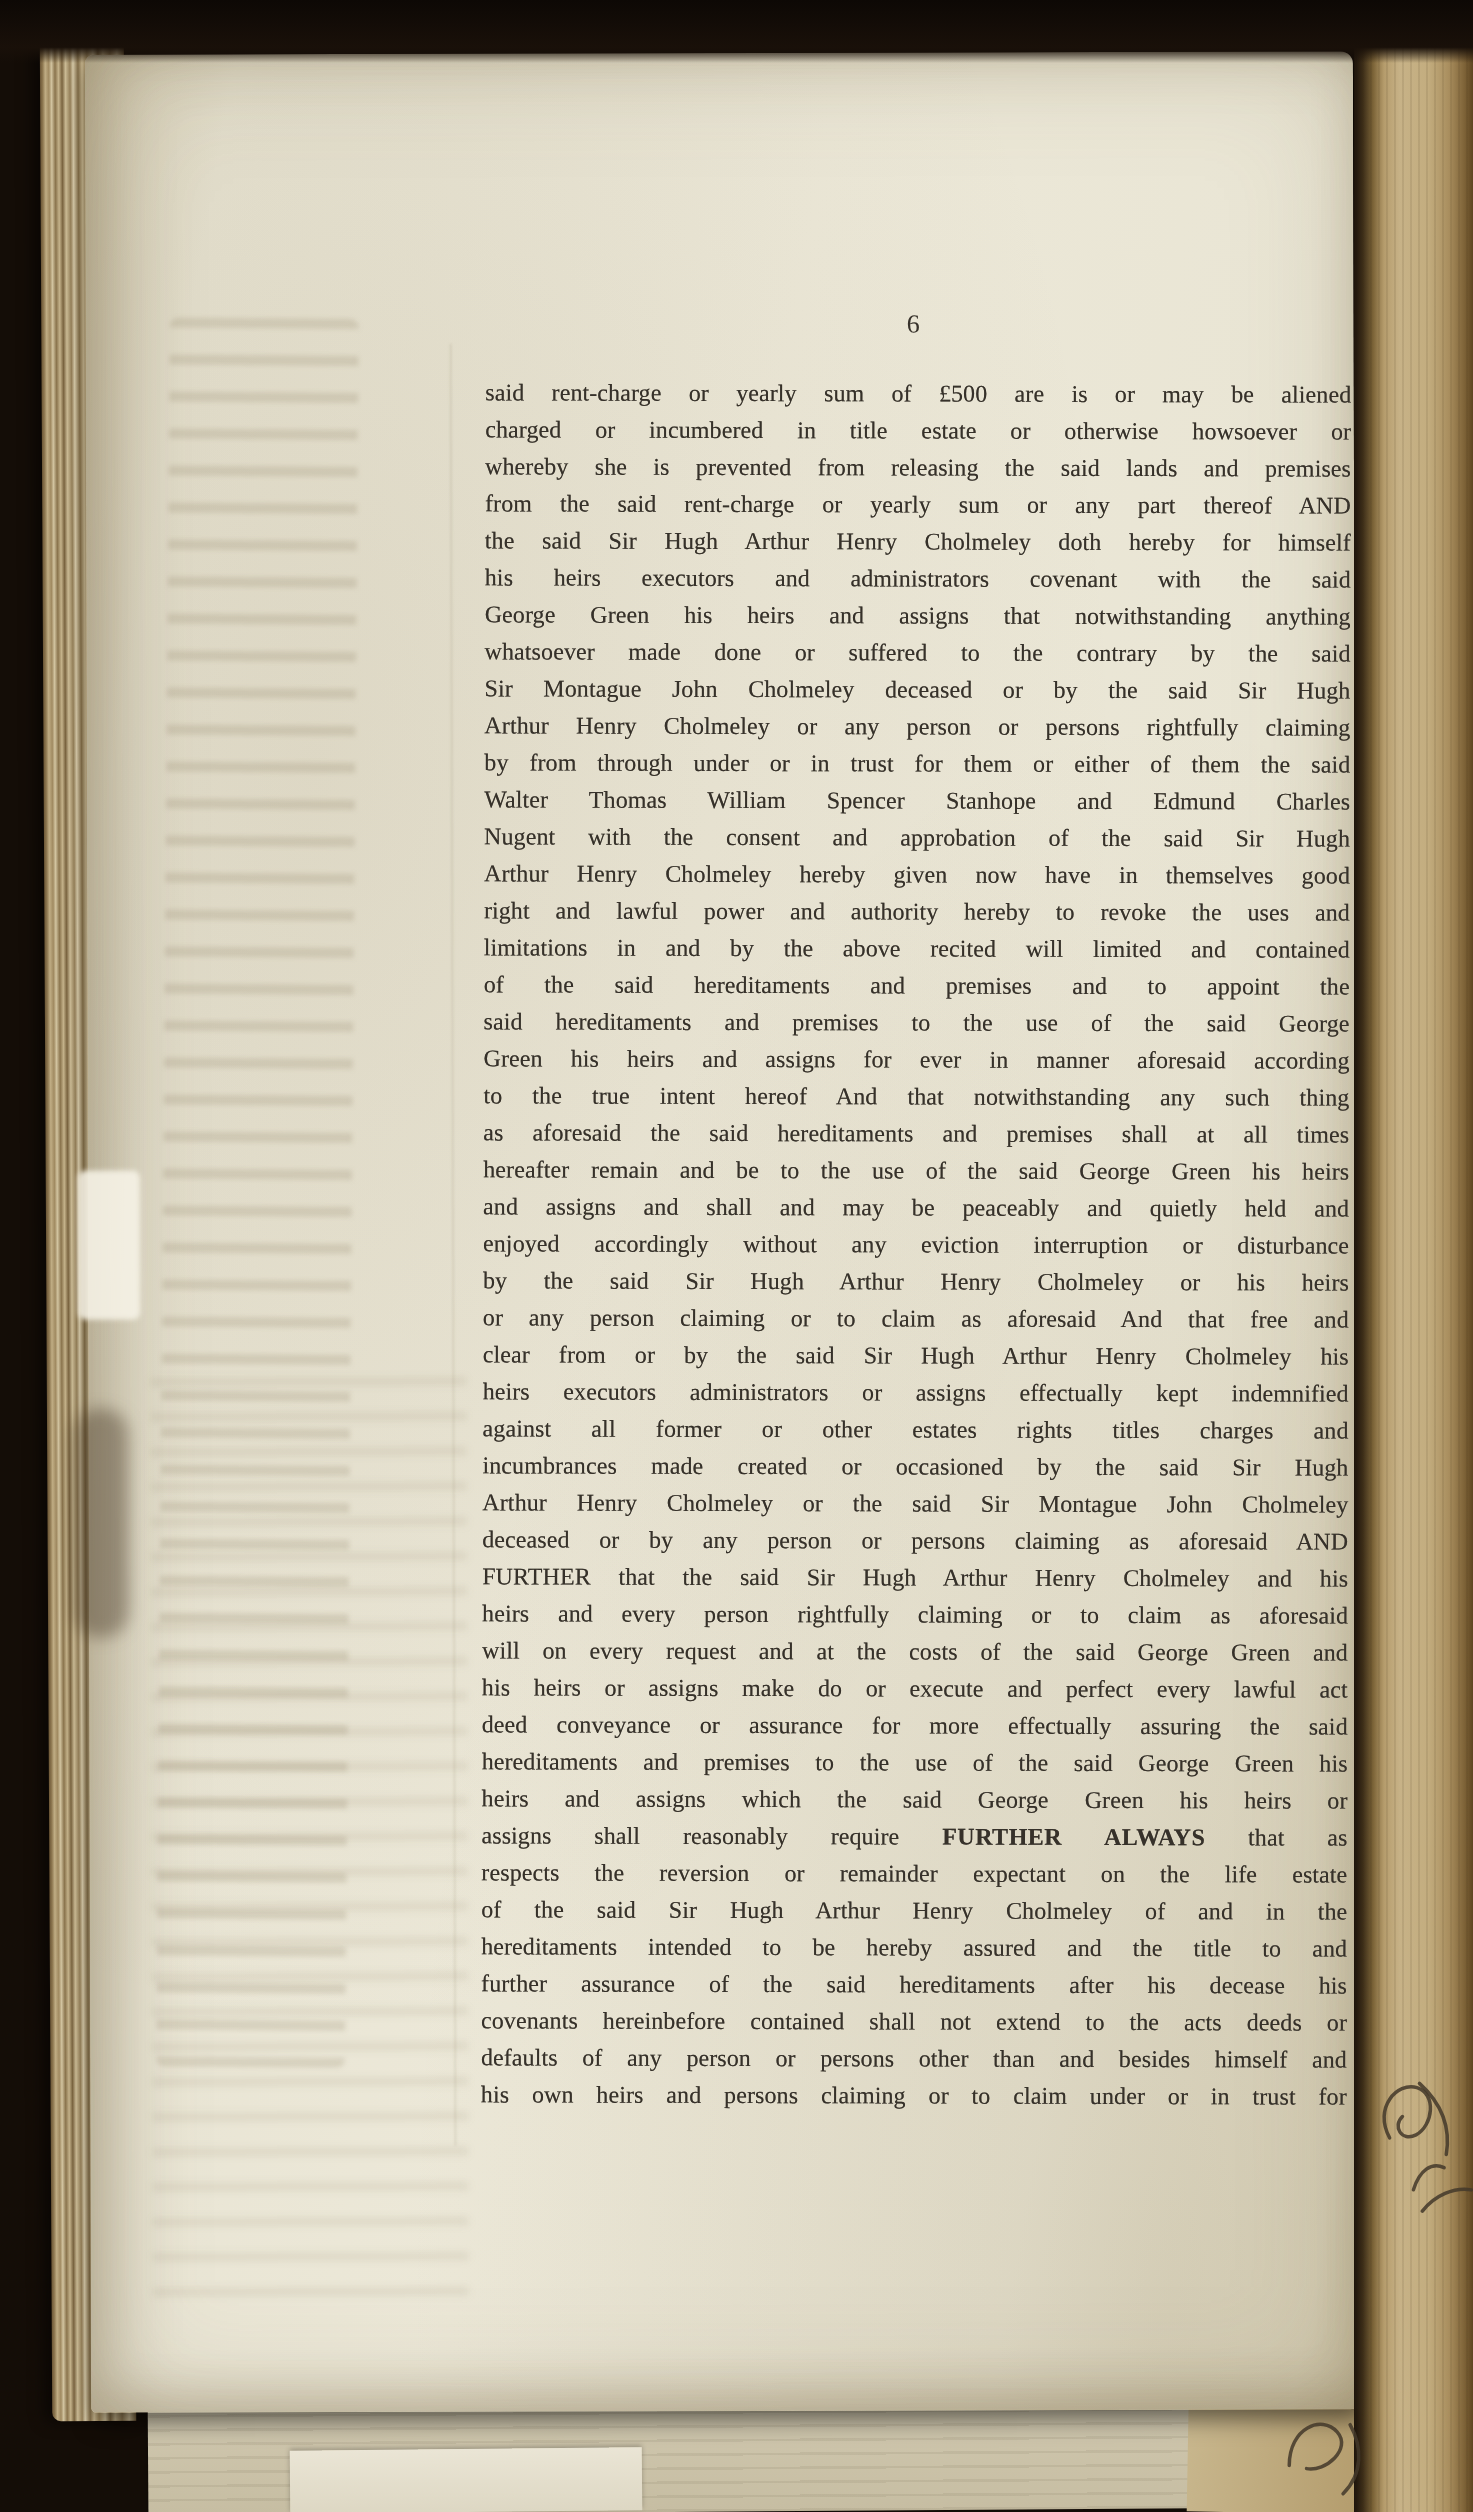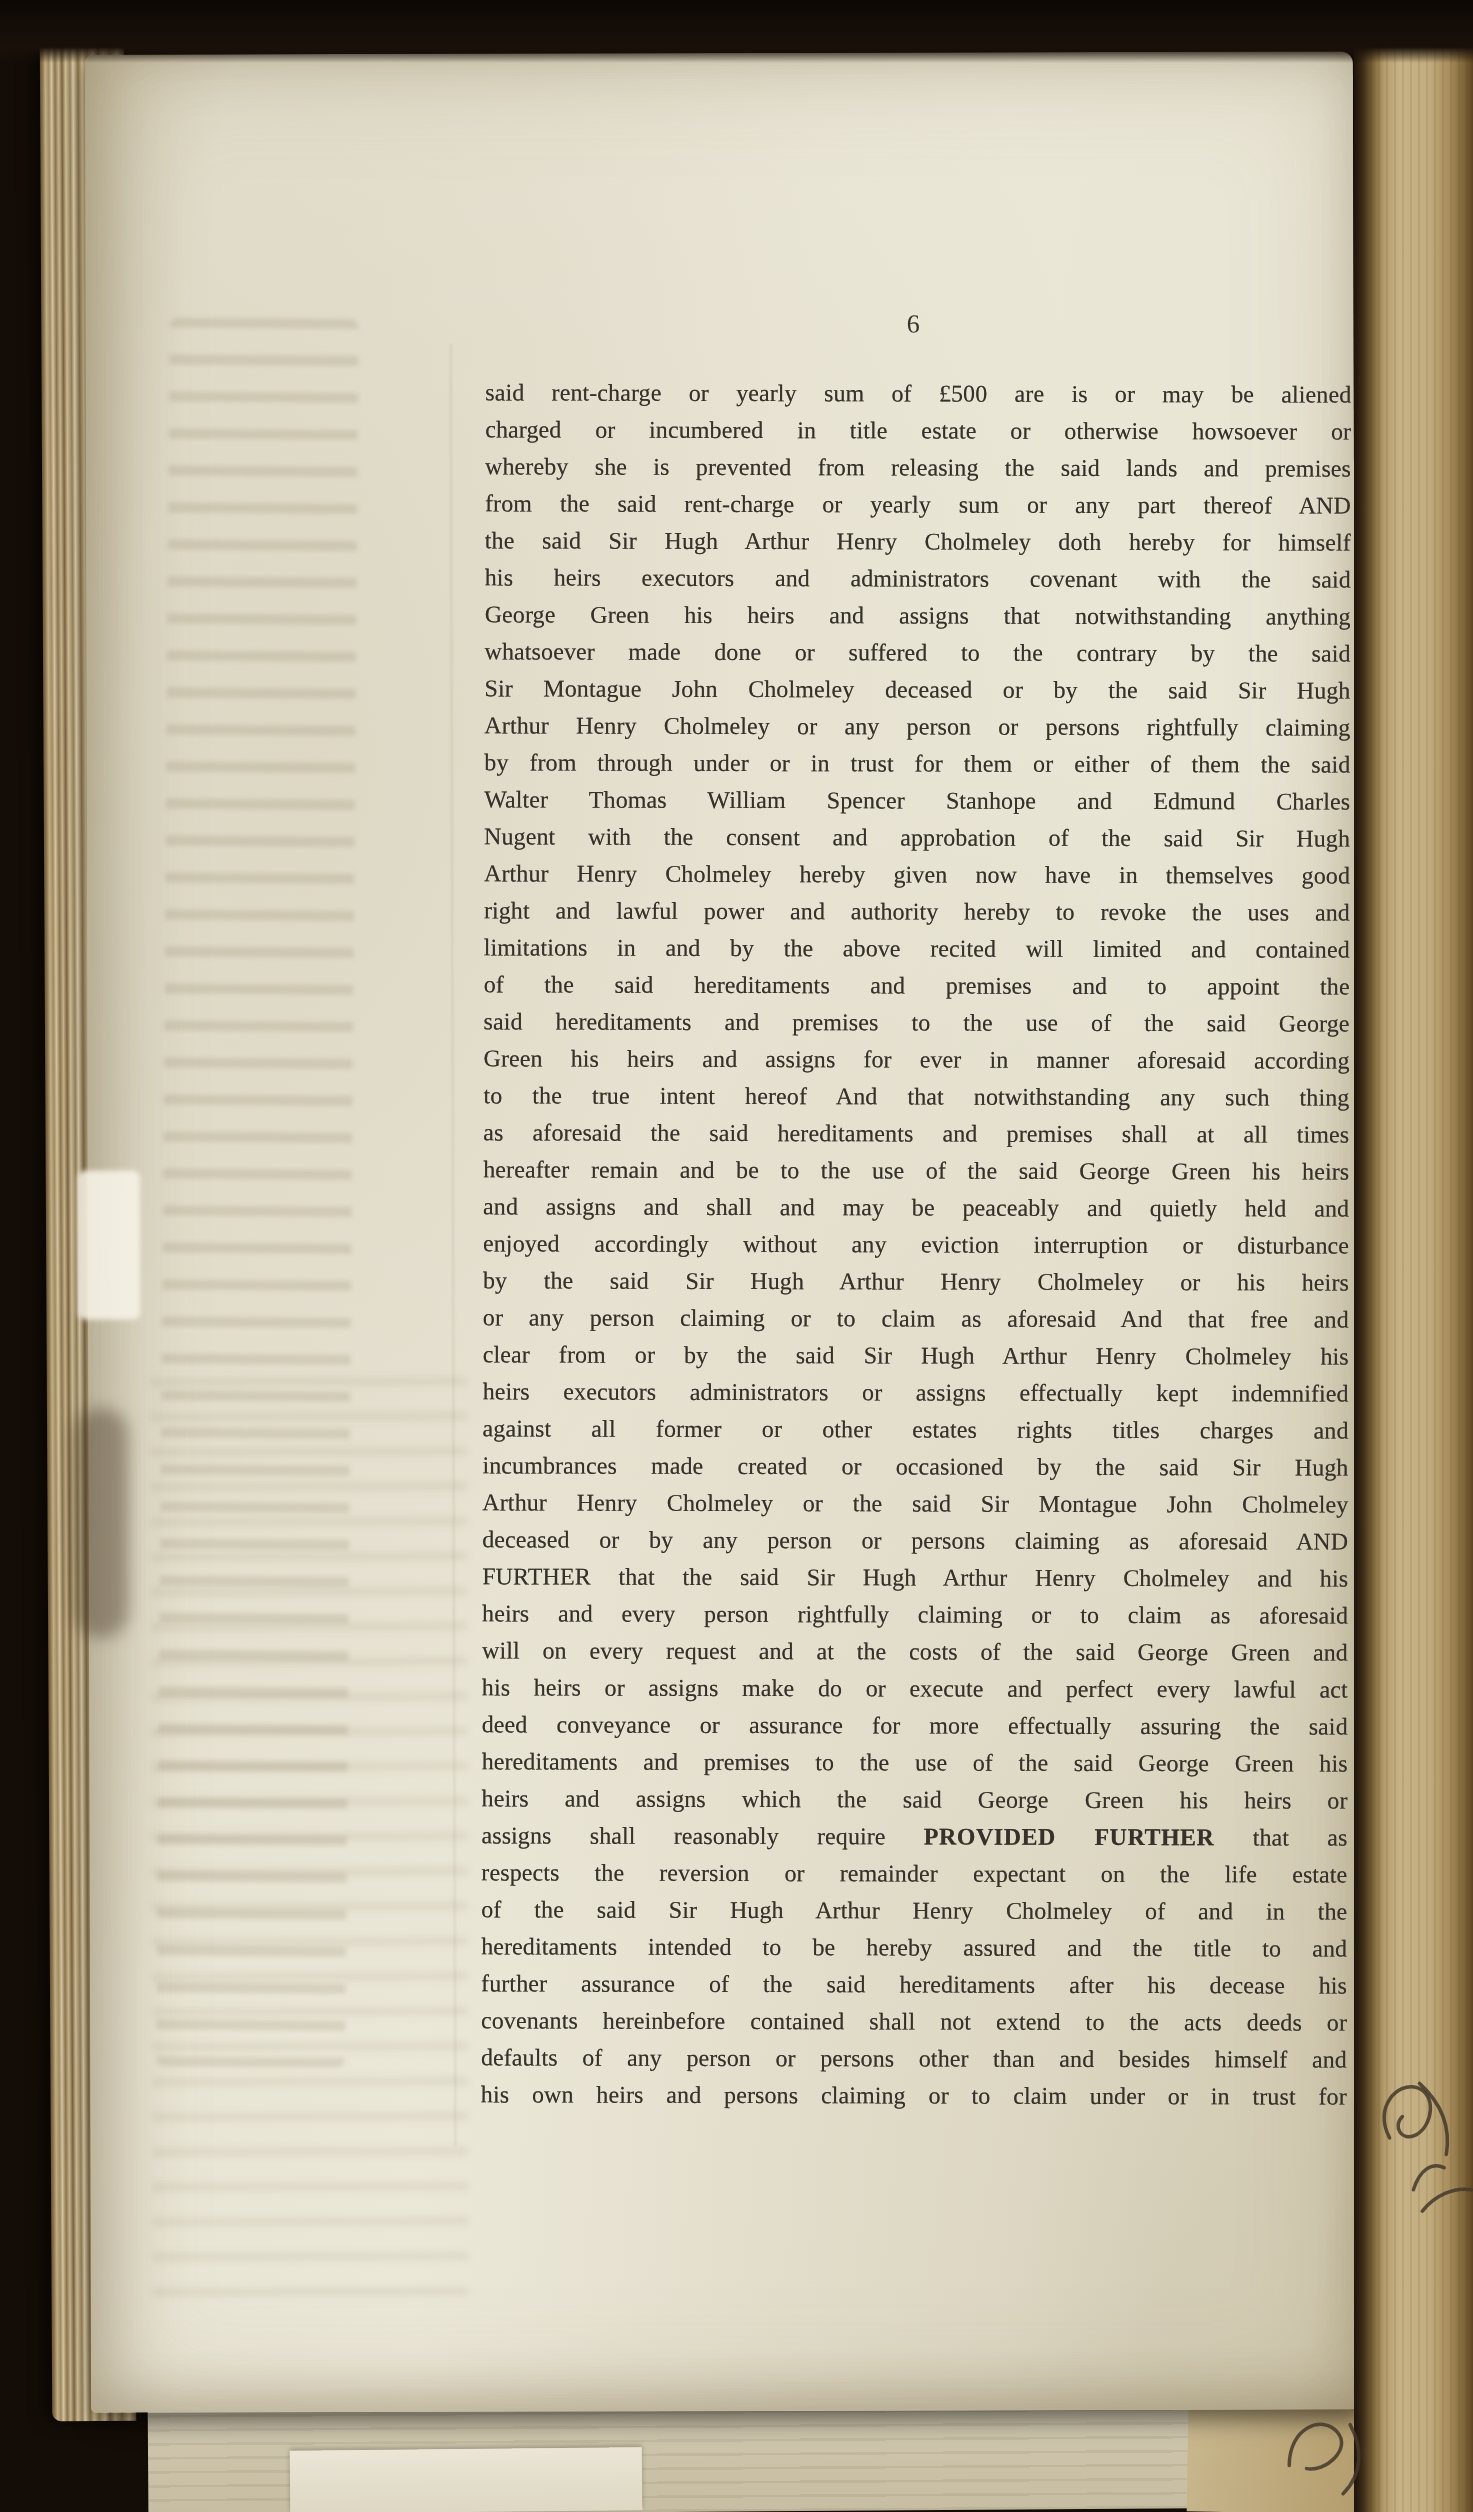--- a/index.html
+++ b/index.html
@@ -191,21 +191,21 @@
         <div class="line">incumbrances made created or occasioned by the said Sir Hugh</div>
         <div class="line">Arthur Henry Cholmeley or the said Sir Montague John Cholmeley</div>
         <div class="line">deceased or by any person or persons claiming as aforesaid AND</div>
         <div class="line">FURTHER that the said Sir Hugh Arthur Henry Cholmeley and his</div>
         <div class="line">heirs and every person rightfully claiming or to claim as aforesaid</div>
         <div class="line">will on every request and at the costs of the said George Green and</div>
         <div class="line">his heirs or assigns make do or execute and perfect every lawful act</div>
         <div class="line">deed conveyance or assurance for more effectually assuring the said</div>
         <div class="line">hereditaments and premises to the use of the said George Green his</div>
         <div class="line">heirs and assigns which the said George Green his heirs or</div>
-        <div class="line">assigns shall reasonably require <strong>PROVIDED FURTHER</strong> that as</div>
+        <div class="line">assigns shall reasonably require <strong>FURTHER ALWAYS</strong> that as</div>
         <div class="line">respects the reversion or remainder expectant on the life estate</div>
         <div class="line">of the said Sir Hugh Arthur Henry Cholmeley of and in the</div>
         <div class="line">hereditaments intended to be hereby assured and the title to and</div>
         <div class="line">further assurance of the said hereditaments after his decease his</div>
         <div class="line">covenants hereinbefore contained shall not extend to the acts deeds or</div>
         <div class="line">defaults of any person or persons other than and besides himself and</div>
         <div class="line">his own heirs and persons claiming or to claim under or in trust for</div>
       </div>
   </div>
 

